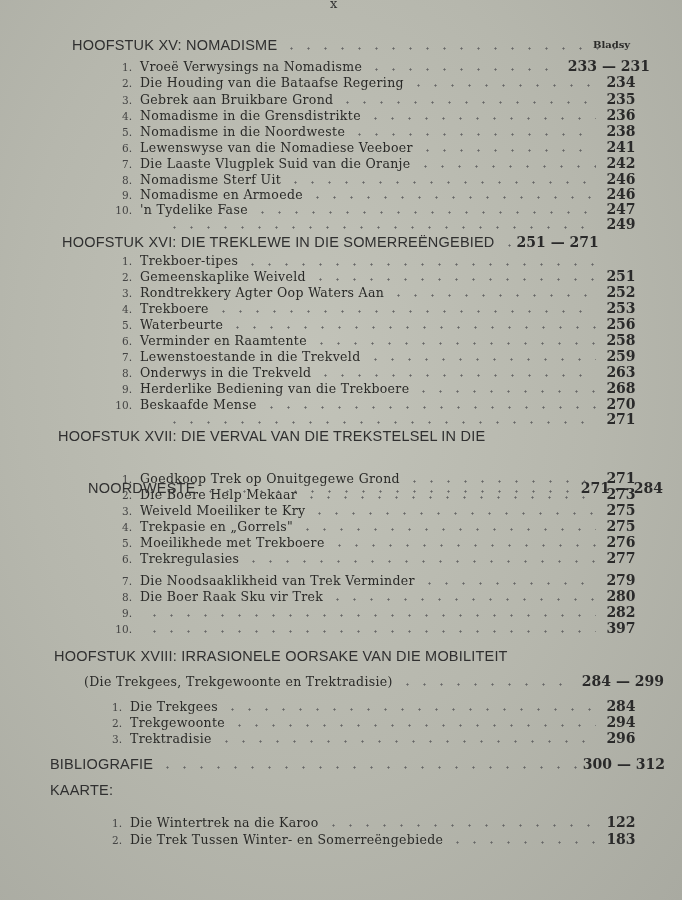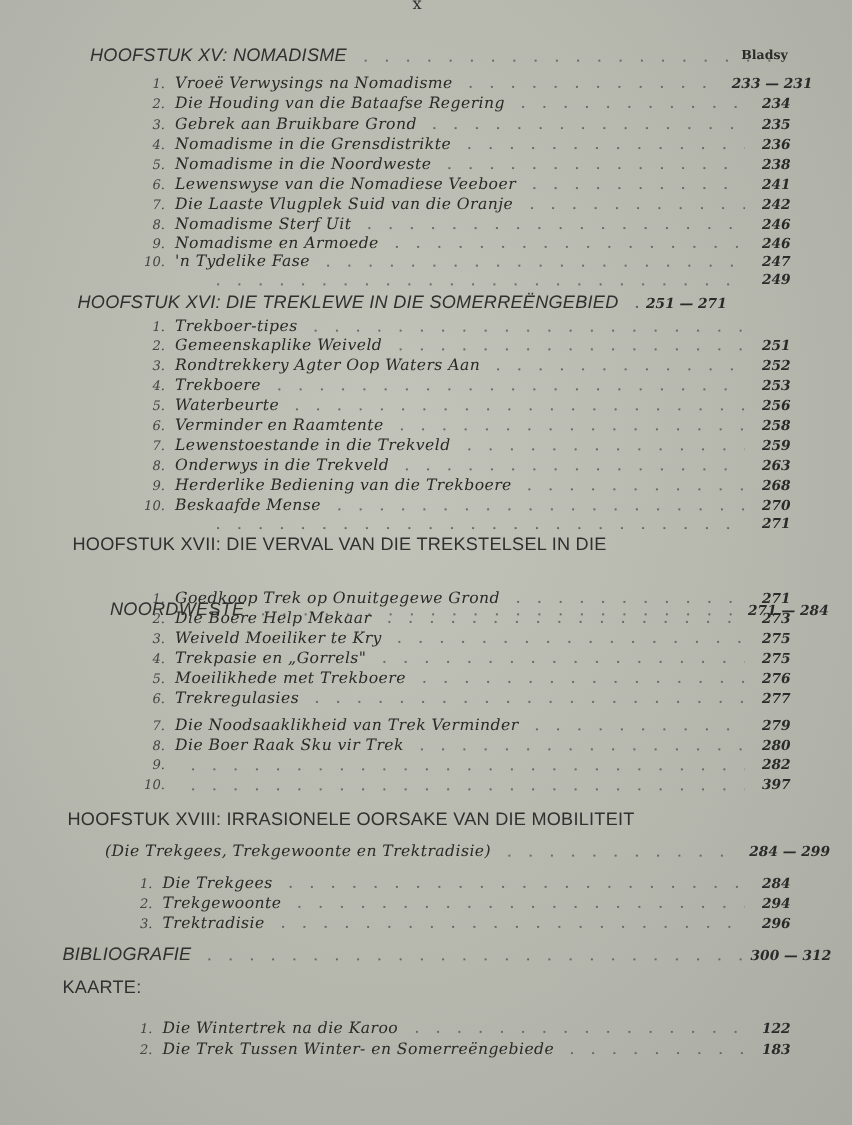--- a/index.html
+++ b/index.html
@@ -20,30 +20,30 @@
     }
     .chapter {
       position: absolute;
       font-family: "Liberation Sans", "DejaVu Sans", sans-serif;
       font-size: 14.5px; letter-spacing: 0.2px; color: #303030;
       white-space: nowrap;
     }
     .row {
       position: absolute; height: 16px;
       font-size: 12.5px; line-height: 16px; white-space: nowrap;
-      display: flex; align-items: baseline; font-style: italic;
+      display: flex; align-items: baseline;
     }
     .num { width: 22px; text-align: right; font-size: 10.5px; margin-right: 8px; color: #444; }
     .title { letter-spacing: 0.35px; }
     .dots {
       flex: 1; margin: 0 6px; height: 3px; align-self: center; margin-top: 6px;
       background-image: radial-gradient(circle, #666 0.9px, transparent 1.2px);
       background-size: 17px 3px; background-repeat: repeat-x;
     }
-    .pg { font-size: 11px; font-weight: bold; color: #2a2a2a; min-width: 38px; text-align: center; }
+    .pg { font-size: 14px; font-weight: bold; color: #2a2a2a; min-width: 38px; text-align: center; }
     .pg.range { min-width: 58px; }
   </style>
 </head>
 <body>
 
 <div class="page-num">x</div>
 <div class="bladsy">Bladsy</div>
 
 <div class="row" style="left:72px; top:37px; width:560px;">
   <span class="chapter" style="position:static">HOOFSTUK XV: NOMADISME</span>

